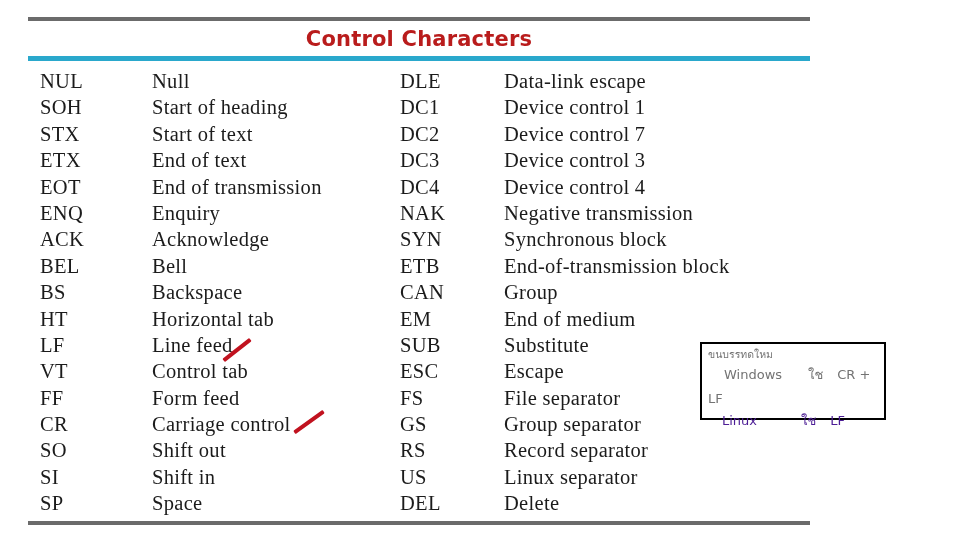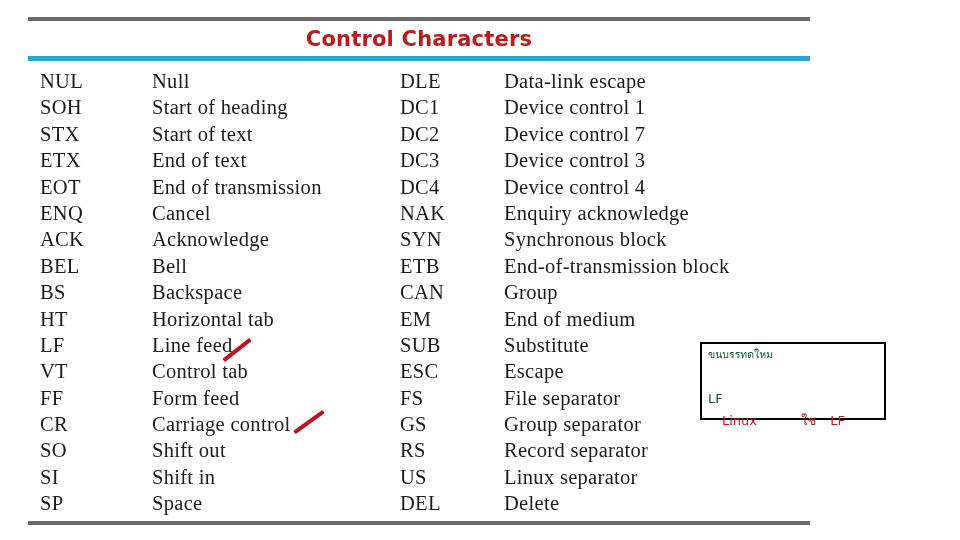--- a/index.html
+++ b/index.html
@@ -98,21 +98,21 @@
   .callout {
     position: absolute;
     left: 700px;
     top: 342px;
     width: 186px;
     height: 78px;
     background: #ffffff;
     border: 2px solid #000000;
     box-sizing: border-box;
     font-family: "DejaVu Sans", "Liberation Sans", sans-serif;
-    color: #14532d;
+    color: #737373;
   }
   .callout-heading {
     position: absolute;
     left: 6px;
     top: 3px;
     font-size: 10.5px;
     line-height: 14px;
     white-space: nowrap;
   }
   .callout-line1 {
@@ -136,21 +136,21 @@
   }
   
   .callout-line2 {
     position: absolute;
     left: 722px;
     top: 412px;
     width: 190px;
     font-size: 13px;
     line-height: 18px;
     font-family: "DejaVu Sans", "Liberation Sans", sans-serif;
-    color: #b91c1c;
+    color: #4c1d95;
     white-space: nowrap;
     z-index: 5;
   }
   .callout-line2 .verb { display: inline-block; margin-left: 44px; }
   .callout-line2 .val  { display: inline-block; margin-left: 14px; }
 </style>
 </head>
 <body>
 
 <div class="rule rule-top"></div>
@@ -177,21 +177,21 @@
     <div class="row">
         <span class="abbr">ETX</span>
         <span class="meaning">End of text</span>
       </div>
     <div class="row">
         <span class="abbr">EOT</span>
         <span class="meaning">End of transmission</span>
       </div>
     <div class="row">
         <span class="abbr">ENQ</span>
-        <span class="meaning">Cancel</span>
+        <span class="meaning">Enquiry</span>
       </div>
     <div class="row">
         <span class="abbr">ACK</span>
         <span class="meaning">Acknowledge</span>
       </div>
     <div class="row">
         <span class="abbr">BEL</span>
         <span class="meaning">Bell</span>
       </div>
     <div class="row">
@@ -248,21 +248,21 @@
     <div class="row">
         <span class="abbr">DC3</span>
         <span class="meaning">Device control 3</span>
       </div>
     <div class="row">
         <span class="abbr">DC4</span>
         <span class="meaning">Device control 4</span>
       </div>
     <div class="row">
         <span class="abbr">NAK</span>
-        <span class="meaning">Enquiry acknowledge</span>
+        <span class="meaning">Negative transmission</span>
       </div>
     <div class="row">
         <span class="abbr">SYN</span>
         <span class="meaning">Synchronous block</span>
       </div>
     <div class="row">
         <span class="abbr">ETB</span>
         <span class="meaning">End-of-transmission block</span>
       </div>
     <div class="row">
@@ -303,17 +303,20 @@
       </div>
   </div>
 
 </div>
 
 <div class="annot annot-lf"></div>
 <div class="annot annot-cr"></div>
 
 <div class="callout">
   <div class="callout-heading">ขนบรรทดใหม</div>
+  <div class="callout-line1">
+    <span class="os">Windows</span><span class="verb">ใช</span><span class="val">CR +</span>
+  </div>
   <div class="callout-wrap">LF</div>
 </div>
 <div class="callout-line2">
   <span class="os">Linux</span><span class="verb">ใช</span><span class="val">LF</span>
 </div>
 
 </body></html>

